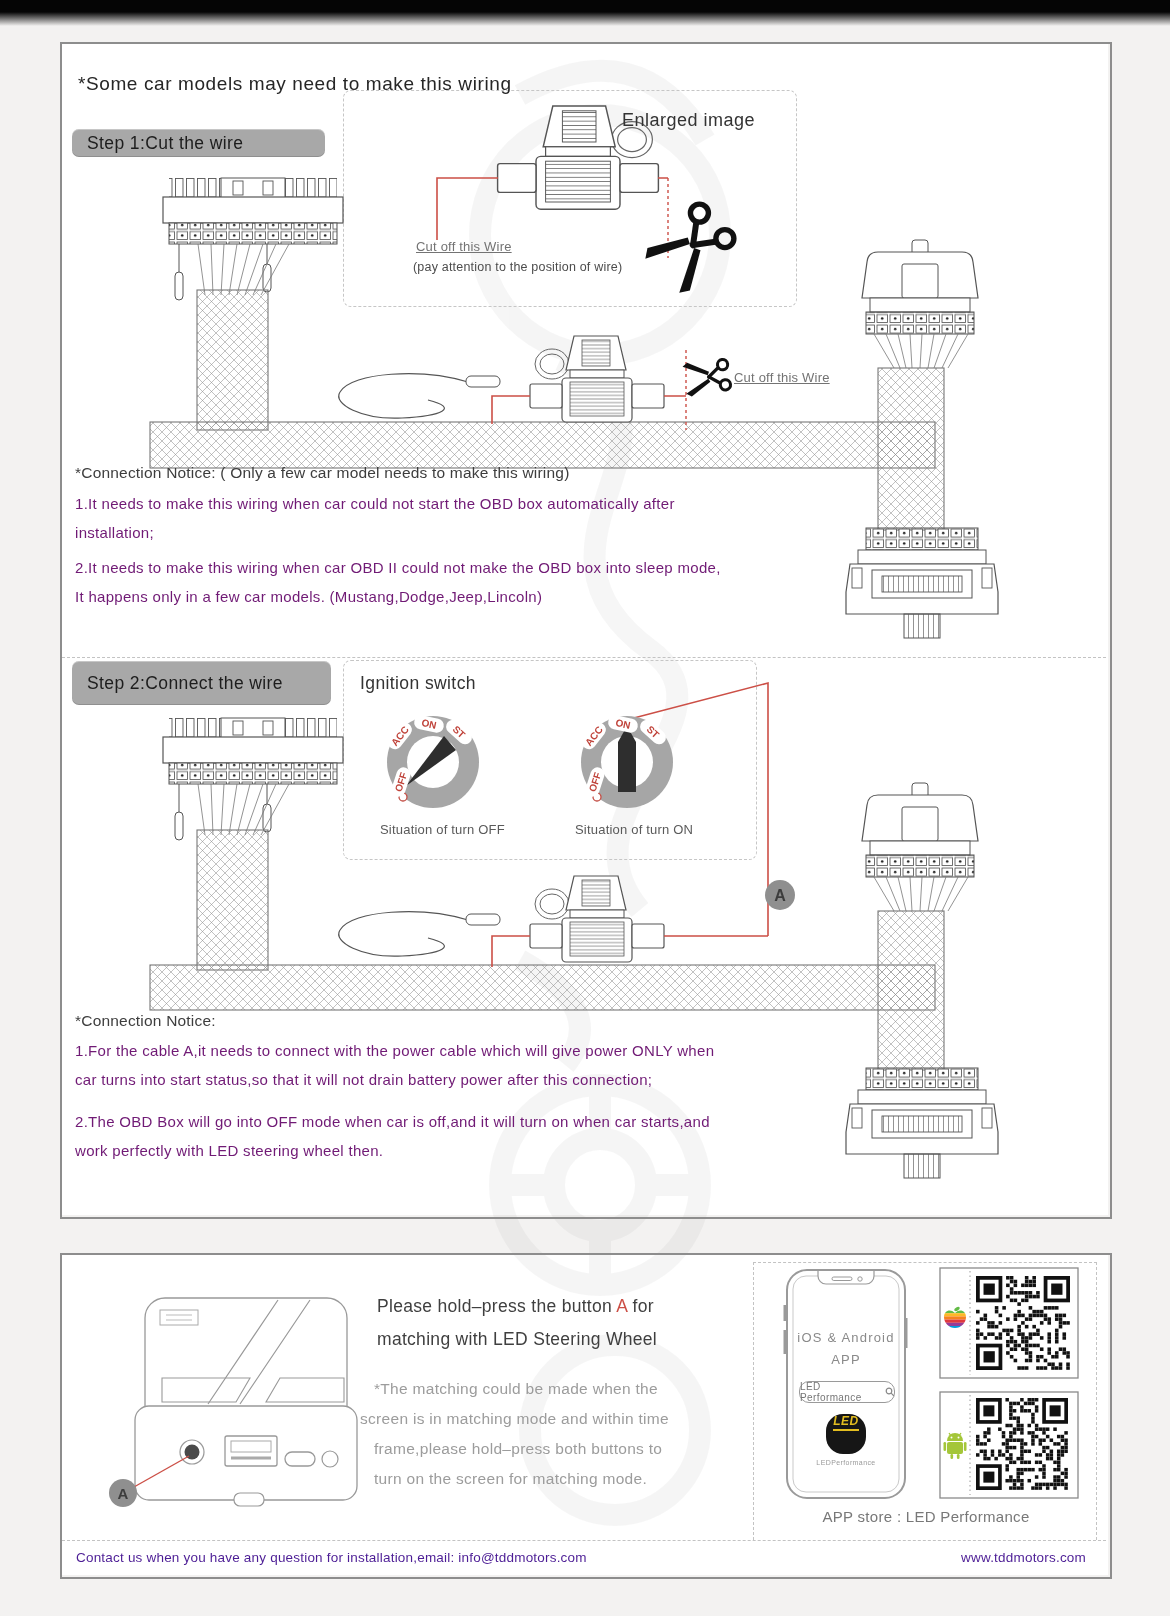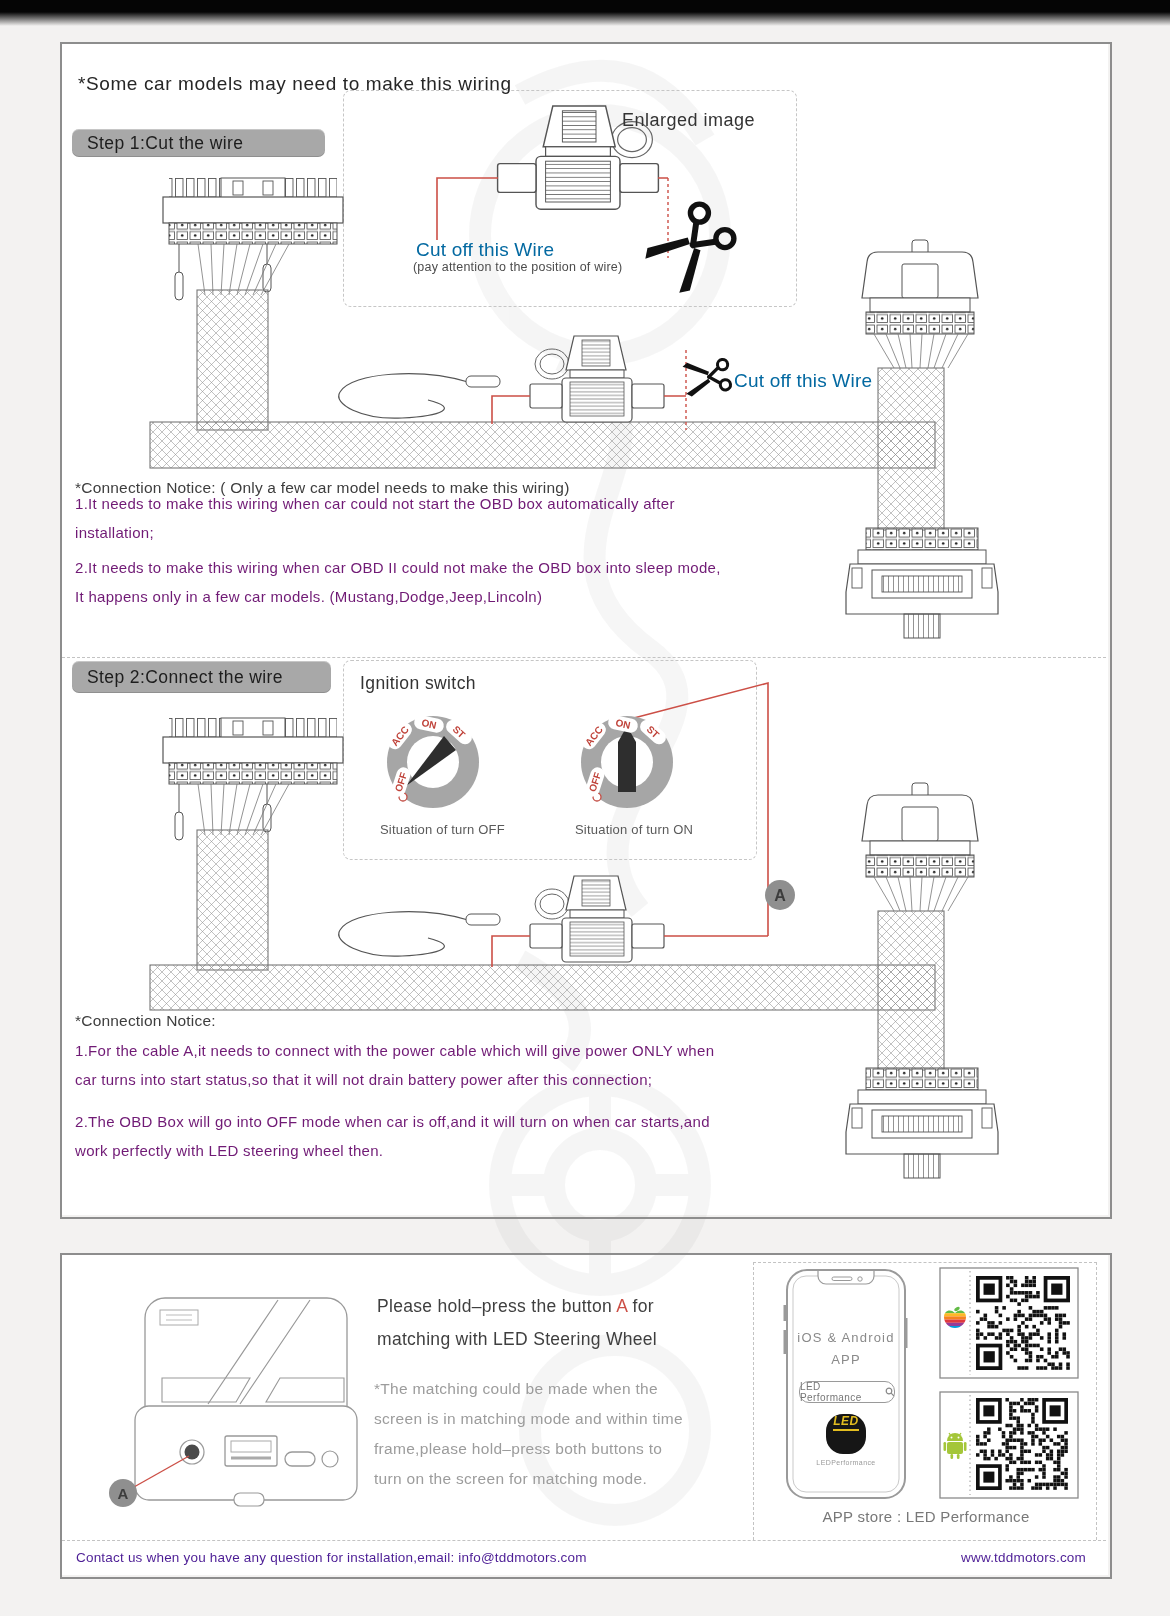--- a/index.html
+++ b/index.html
@@ -18,21 +18,21 @@
   .dash-line-v{position:absolute;border-left:1.5px dashed #c3c3c3;z-index:3;}
   .txt{position:absolute;z-index:5;white-space:pre;}
   .step-badge{
     position:absolute;z-index:5;background:#a8a8a8;border-radius:7px;
     color:#1d1d1d;font-size:17.5px;letter-spacing:.4px;
     display:flex;align-items:center;padding-left:15px;
     box-shadow:inset 0 1px 0 rgba(255,255,255,.35), inset 0 -1px 0 rgba(0,0,0,.15);
   }
   .t-title{font-size:19px;color:#262626;letter-spacing:.6px;margin-top:16px;}
   .t-enl{font-size:18px;color:#333;letter-spacing:.5px;}
-  .t-cut{font-size:19px;color:#0369a1;letter-spacing:.2px;}
+  .t-cut{font-size:13px;color:#737373;letter-spacing:.2px;text-decoration:underline;}
   .t-cutsm{font-size:12.5px;color:#4c4c4c;letter-spacing:.2px;}
   .t-nhead{font-size:15.5px;color:#3d3d3d;letter-spacing:.2px;}
   .t-nbody{font-size:15px;color:#701a75;letter-spacing:.3px;}
   .t-ign{font-size:17.5px;color:#333;letter-spacing:.4px;}
   .t-cap{font-size:13px;color:#5a5a5a;letter-spacing:.2px;}
   .t-head{font-size:17.5px;color:#3f3f3f;letter-spacing:.3px;}
   .t-note{font-size:15.5px;color:#9c9c9c;letter-spacing:.3px;}
   .t-store{font-size:15px;color:#787878;letter-spacing:.3px;}
   .t-foot{font-size:13.5px;color:#4c1d95;letter-spacing:.2px;}
   .t-phone{font-size:13px;color:#8a8a8a;letter-spacing:1.2px;}
@@ -712,43 +712,43 @@
 
 <div class="step-badge" style="left:72px;top:129px;width:238px;height:28px;">
   <span>Step 1:Cut the wire</span>
 </div>
 
 <div class="txt t-enl" style="left:622px;top:110px;">Enlarged image</div>
 <div class="txt t-cut" style="left:416px;top:239px;">Cut off this Wire</div>
 <div class="txt t-cutsm" style="left:413px;top:260px;">(pay attention to the position of wire)</div>
 <div class="txt t-cut" style="left:734px;top:370px;">Cut off this Wire</div>
 
-<div class="txt t-nhead" style="left:75px;top:464px;margin-top:15px;">*Connection Notice: ( Only a few car model needs to make this wiring)</div>
+<div class="txt t-nhead" style="left:75px;top:464px;">*Connection Notice: ( Only a few car model needs to make this wiring)</div>
 <div class="txt t-nbody" style="left:75px;top:495px;">1.It needs to make this wiring when car could not start the OBD box automatically after</div>
 <div class="txt t-nbody" style="left:75px;top:524px;">installation;</div>
 <div class="txt t-nbody" style="left:75px;top:559px;">2.It needs to make this wiring when car OBD II could not make the OBD box into sleep mode,</div>
 <div class="txt t-nbody" style="left:75px;top:588px;">It happens only in a few car models. (Mustang,Dodge,Jeep,Lincoln)</div>
 
-<div class="step-badge" style="left:72px;top:661px;width:244px;height:32px;">
+<div class="step-badge" style="left:72px;top:661px;width:244px;height:44px;">
   <span>Step 2:Connect the wire</span>
 </div>
 <div class="txt t-ign" style="left:360px;top:673px;">Ignition switch</div>
 <div class="txt t-cap" style="left:380px;top:822px;">Situation of turn OFF</div>
 <div class="txt t-cap" style="left:575px;top:822px;">Situation of turn ON</div>
 
 <div class="txt t-nhead" style="left:75px;top:1012px;">*Connection Notice:</div>
 <div class="txt t-nbody" style="left:75px;top:1042px;">1.For the cable A,it needs to connect with the power cable which will give power ONLY when</div>
 <div class="txt t-nbody" style="left:75px;top:1071px;">car turns into start status,so that it will not drain battery power after this connection;</div>
 <div class="txt t-nbody" style="left:75px;top:1113px;">2.The OBD Box will go into OFF mode when car is off,and it will turn on when car starts,and</div>
 <div class="txt t-nbody" style="left:75px;top:1142px;">work perfectly with LED steering wheel then.</div>
 
 <div class="txt t-head" style="left:377px;top:1296px;"><span>Please hold–press the button </span><span class="accent">A</span><span> for</span></div>
 <div class="txt t-head" style="left:377px;top:1329px;">matching with LED Steering Wheel</div>
 <div class="txt t-note" style="left:374px;top:1380px;">*The matching could be made when the</div>
-<div class="txt t-note" style="left:374px;top:1410px;">screen is in matching mode and within time</div>
+<div class="txt t-note" style="left:360px;top:1410px;">screen is in matching mode and within time</div>
 <div class="txt t-note" style="left:374px;top:1440px;">frame,please hold–press both buttons to</div>
 <div class="txt t-note" style="left:374px;top:1470px;">turn on the screen for matching mode.</div>
 
 <div class="txt t-phone center" style="left:792px;top:1330px;width:108px;">iOS &amp; Android</div>
 <div class="txt t-phone center" style="left:792px;top:1352px;width:108px;">APP</div>
 <div class="search-pill" style="left:799px;top:1381px;width:94px;height:20px;">
   <span>LED Performance</span>
   <svg width="10" height="10">
       <circle cx="4" cy="4" r="2.8" fill="none" stroke="#888" stroke-width="1.2"></circle>
       <path d="M6.2 6.2 L9 9" stroke="#888" stroke-width="1.2"></path>

